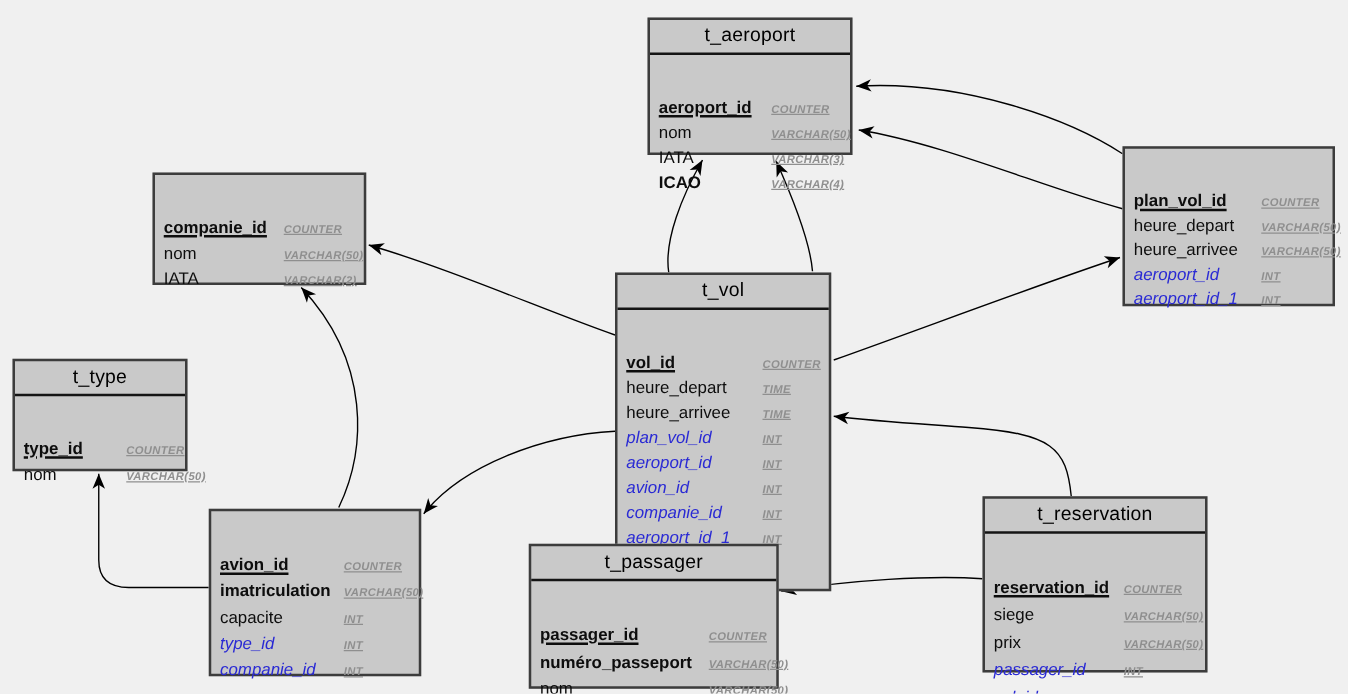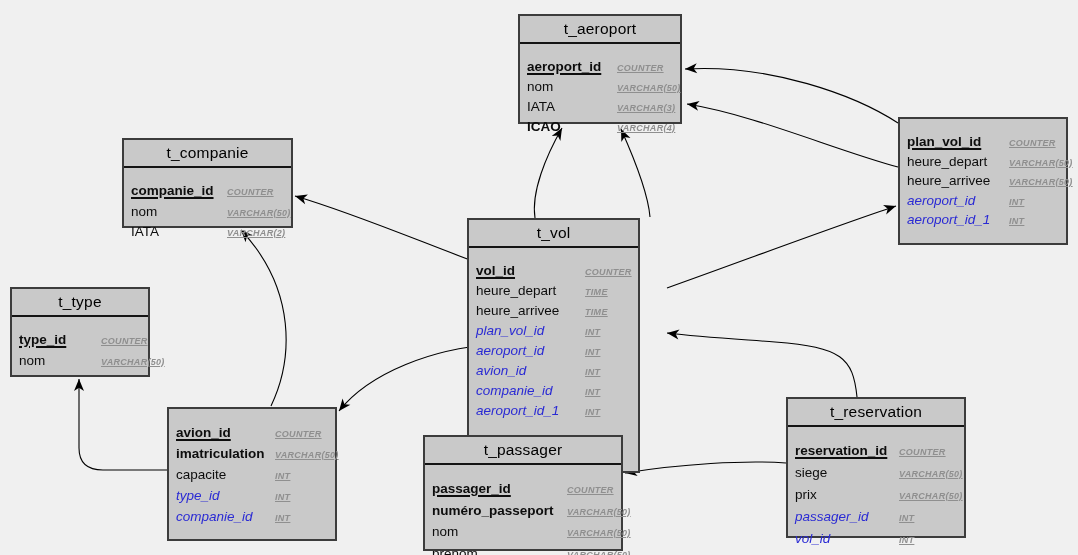--- a/index.html
+++ b/index.html
@@ -2,21 +2,21 @@
 <html><head>
 <meta charset="utf-8">
 <style>
   html,body{margin:0;padding:0;background:#f0f0f0;}
   .canvas{position:relative;width:1078px;height:555px;background:#f0f0f0;overflow:hidden;
           font-family:"Liberation Sans","DejaVu Sans",sans-serif;}
   .wires{position:absolute;left:0;top:0;z-index:1;}
   .tbl{position:absolute;z-index:2;background:#c9c9c9;border:2px solid #3c3c3c;box-sizing:border-box;}
   .tbl-header{height:26px;line-height:25px;text-align:center;font-weight:normal;font-size:15.5px;
               color:#000;border-bottom:2px solid #141414;letter-spacing:.2px;}
-  .rows{padding-top:13px;}
+  .rows{padding-top:3px;margin-top:29px;}
   .row{display:flex;align-items:baseline;height:var(--rh,20px);line-height:var(--rh,20px);
        padding-left:7px;white-space:nowrap;}
   .fname{display:inline-block;width:var(--tc,100px);font-size:13.5px;color:#0d0d0d;flex:none;}
   .ftype{font-size:9px;font-style:italic;font-weight:600;color:#8f8f8f;letter-spacing:.3px;text-decoration:underline;}
   .row.pk .fname{font-weight:bold;text-decoration:underline;text-decoration-thickness:1.5px;text-underline-offset:2px;}
   .row.req .fname{font-weight:bold;}
   .row.fk .fname{color:#2a2ad4;font-style:italic;}
   path.rel{fill:none;stroke:#000;stroke-width:1.1px;}
 </style>
 </head>
@@ -84,38 +84,37 @@
           <span class="ftype">INT</span>
         </div>
       <div class="row fk">
           <span class="fname">aeroport_id_1</span>
           <span class="ftype">INT</span>
         </div>
     </div>
   </div>
 
   <div class="tbl" style="left:122px;top:138px;width:171px;height:90px;--tc:96px;--rh:20.5px">
-    <div class="tbl-header">t_companie</div>
     <div class="rows">
       <div class="row pk">
           <span class="fname">companie_id</span>
           <span class="ftype">COUNTER</span>
         </div>
       <div class="row">
           <span class="fname">nom</span>
           <span class="ftype">VARCHAR(50)</span>
         </div>
       <div class="row">
           <span class="fname">IATA</span>
           <span class="ftype">VARCHAR(2)</span>
         </div>
     </div>
   </div>
 
-  <div class="tbl" style="left:467px;top:218px;width:173px;height:255px;--tc:109px;--rh:20px">
+  <div class="tbl" style="left:492px;top:218px;width:173px;height:255px;--tc:109px;--rh:20px">
     <div class="tbl-header">t_vol</div>
     <div class="rows">
       <div class="row pk">
           <span class="fname">vol_id</span>
           <span class="ftype">COUNTER</span>
         </div>
       <div class="row">
           <span class="fname">heure_depart</span>
           <span class="ftype">TIME</span>
         </div>

